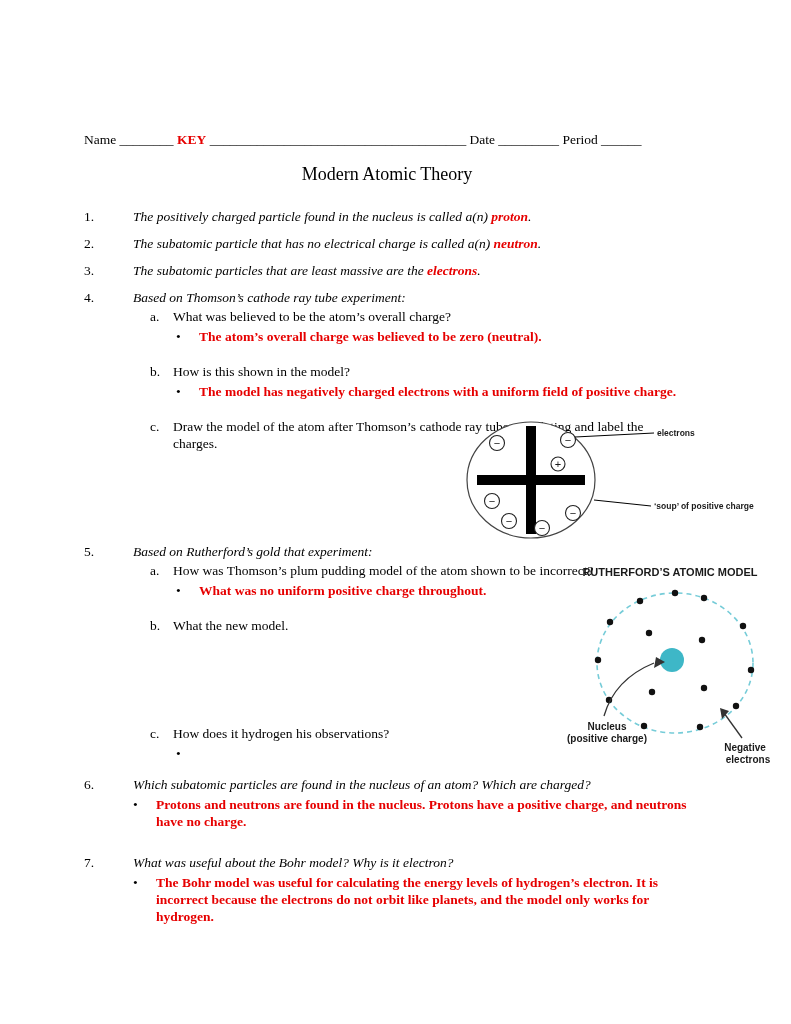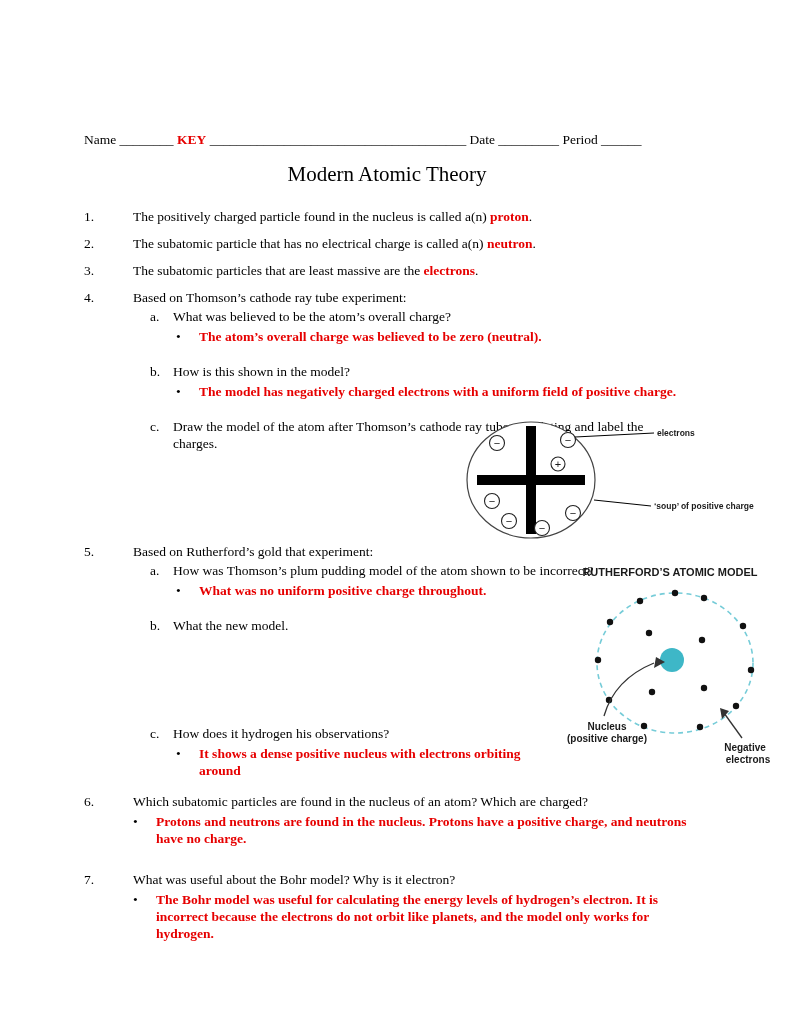--- a/index.html
+++ b/index.html
@@ -6,24 +6,24 @@
   html,body { background:#fff; }
   body {
     width:791px; height:1024px;
     font-family:"Liberation Serif", serif;
     font-size:13.5px; color:#000;
   }
   .page { position:relative; width:791px; height:1024px; background:#fff; overflow:hidden; }
   .content { position:absolute; left:84px; top:94px; width:606px;margin-top:37px; }
   .header-line { line-height:17px; white-space:nowrap; }
   .answer { color:#e60000; font-weight:bold; }
-  .title { font-size:21px; font-weight:400; text-align:center; margin-top:14px; line-height:24px; }
+  .title { font-size:18px; font-weight:400; text-align:center; margin-top:14px; line-height:24px; }
   .q-row { display:flex; line-height:17px; }
   .q-num { width:49px; flex-shrink:0; }
-  .q-body { flex:1; }
+  .q-body { flex:1;font-style:italic; }
   .sub { display:flex; margin-left:66px; margin-top:2px; line-height:17px; }
   .sub-label { width:23px; flex-shrink:0; }
   .sub-body { flex:1; }
   .bul { display:flex; margin-top:3px; line-height:17px; }
   .bul.sub-level { margin-left:92px; }
   .bul.top-level { margin-left:49px; }
   .bul-glyph { width:23px; flex-shrink:0; }
   .bul-text { flex:1; }
   .mt10 { margin-top:10px; } .mt14 { margin-top:14px; } .mt18 { margin-top:18px; }
   .mt22 { margin-top:22px; } .mt24 { margin-top:24px; } .mt91 { margin-top:91px; }
@@ -98,21 +98,20 @@
     <div class="sub mt18">
       <span class="sub-label">b.</span>
       <span class="sub-body">What the new model.</span>
     </div>
     <div class="sub mt91">
       <span class="sub-label">c.</span>
       <span class="sub-body">How does it hydrogen his observations?</span>
     </div>
     <div class="bul sub-level">
       <span class="bul-glyph">•</span>
-      <span class="bul-text answer w350">It shows a dense positive nucleus with electrons orbiting around</span>
     </div>
 
     <div class="q-row mt14">
       <span class="q-num">6.</span>
       <span class="q-body">Which subatomic particles are found in the nucleus of an atom? Which are charged?</span>
     </div>
     <div class="bul top-level">
       <span class="bul-glyph">•</span>
       <span class="bul-text answer">Protons and neutrons are found in the nucleus. Protons have a positive charge, and neutrons have no charge.</span>
     </div>

